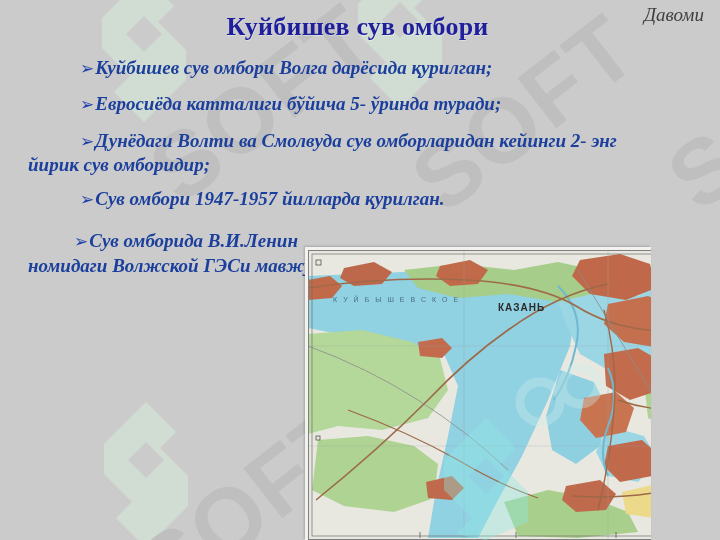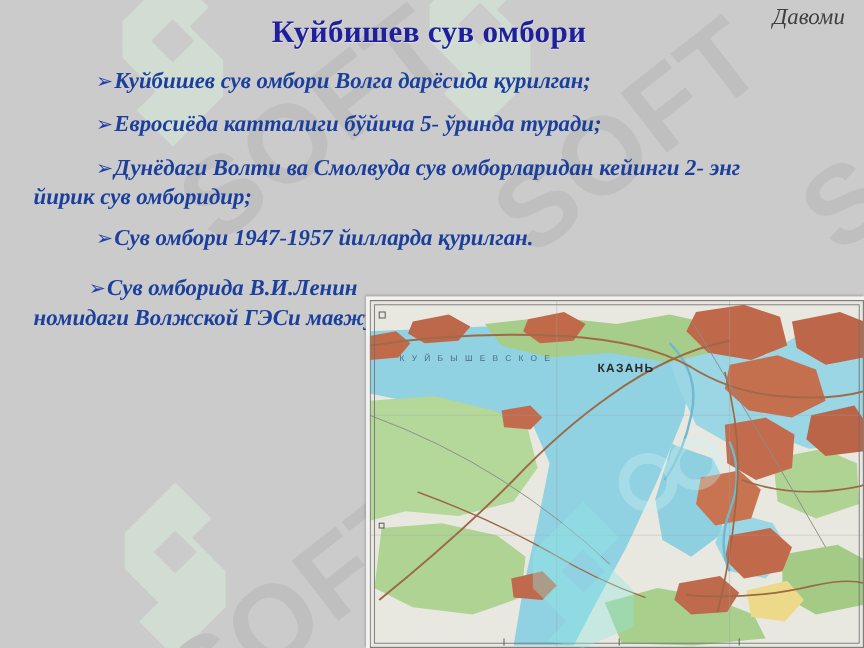--- a/index.html
+++ b/index.html
@@ -110,21 +110,21 @@
   .para.p3 { margin-bottom: 10px; }
   .para.p4 { margin-bottom: 16px; }
   .para.p5 { width: 300px; text-indent: 46px; line-height: 1.33; }
 
   
   .map-frame {
     position: absolute;
     z-index: 5;
     left: 305px;
     top: 247px;
-    width: 415px;
+    width: 346px;
     height: 293px;
     overflow: hidden;
     background: #f3f2ee;
     box-shadow: -1px -1px 2px rgba(0,0,0,0.18);
   }
   .map-inner {
     position: absolute;
     left: 3px; top: 3px;
     width: 412px; height: 290px;
     overflow: hidden;

